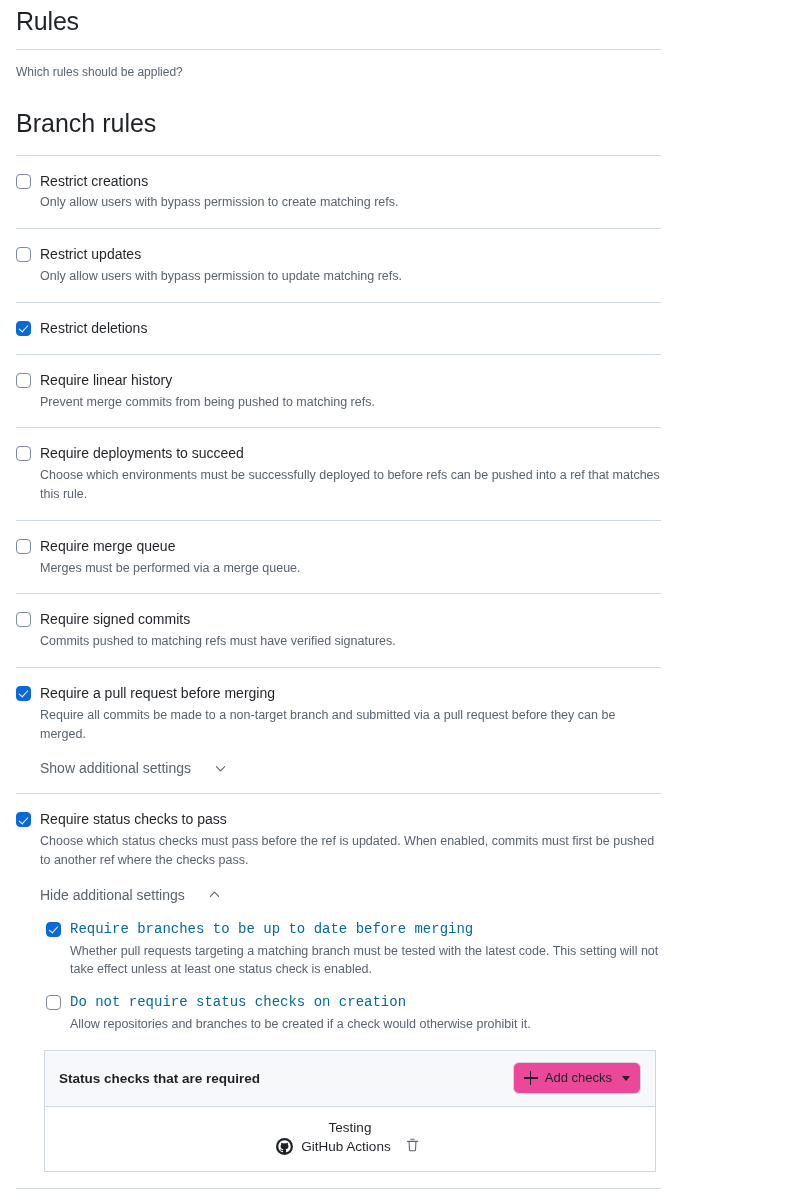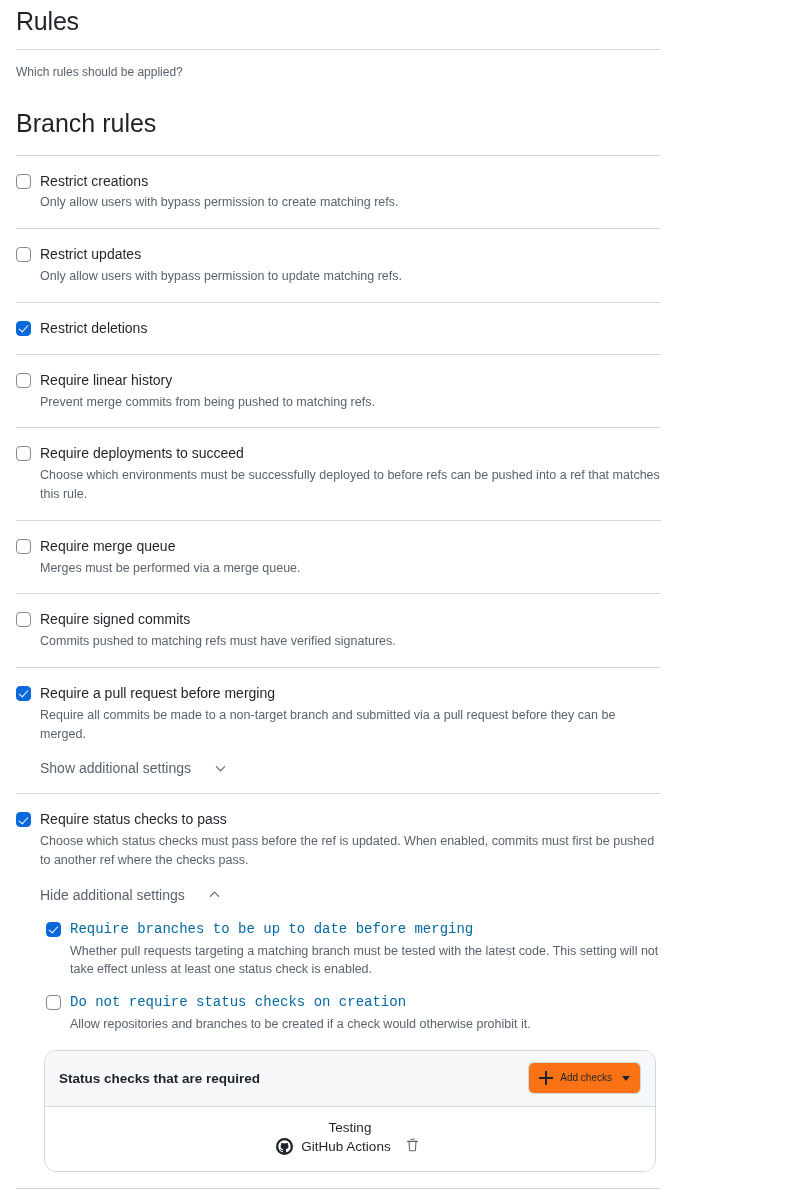--- a/index.html
+++ b/index.html
@@ -171,21 +171,21 @@
     padding-left: 24px;
     max-width: 690px;
   }
 
   
   .panel {
     margin-left: 28px;
     margin-top: 16px;
     margin-right: 5px;
     border: 1px solid #d1d9e0;
-    border-radius: 12px;
+    border-radius: 0;
     overflow: hidden;
     background: #ffffff;
   }
 
   .panel-header {
     background: #f6f8fa;
     border-bottom: 1px solid #d1d9e0;
     padding: 11px 14px;
     display: flex;
     align-items: center;
@@ -196,25 +196,25 @@
   .panel-title {
     font-size: 13.5px;
     font-weight: 600;
     color: #1f2328;
   }
 
   .btn-addchecks {
     display: inline-flex;
     align-items: center;
     gap: 7px;
-    background: #f97316;
+    background: #ec4899;
     border: 1px solid #d1d9e0;
     border-radius: 6px;
     padding: 5px 10px;
-    font-size: 10px;
+    font-size: 13px;
     font-weight: 500;
     color: #1f2328;
     cursor: pointer;
     line-height: 20px;
   }
 
   .plus-icon {
     display: inline-block;
     width: 14px; height: 14px;
     position: relative;

